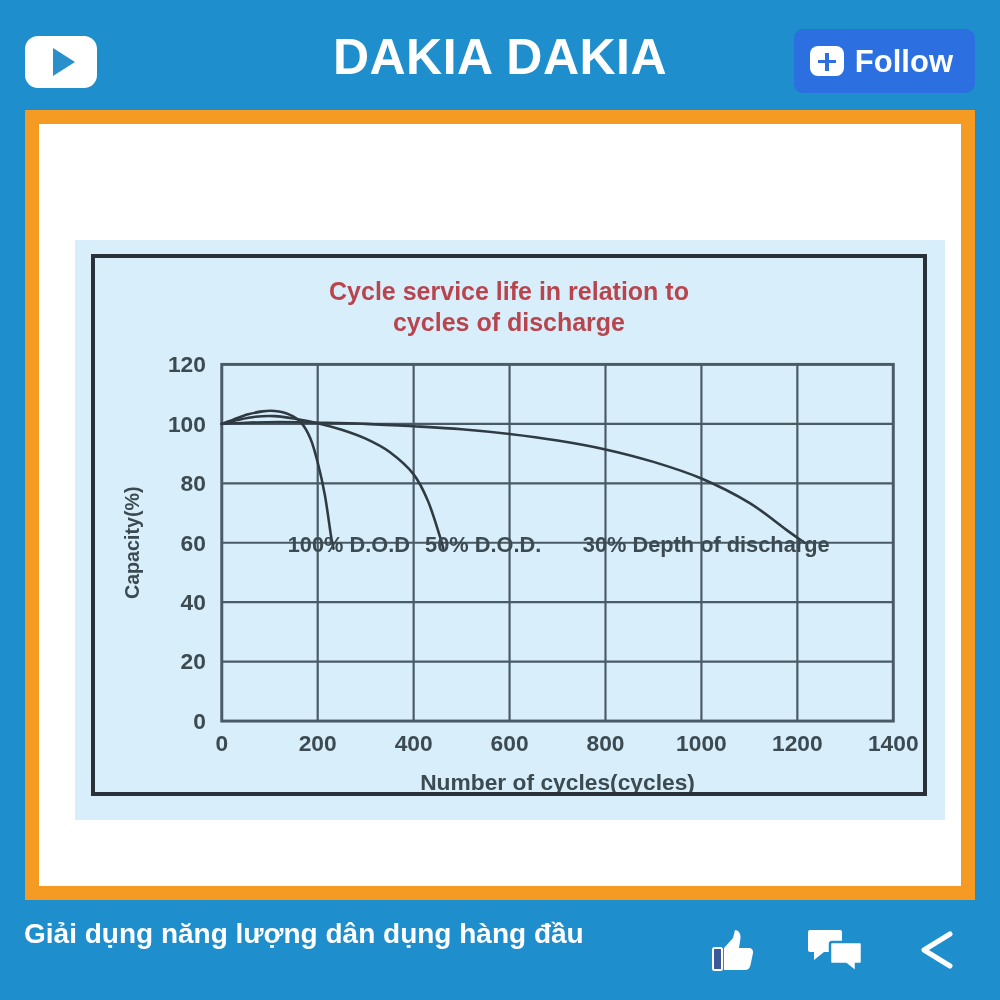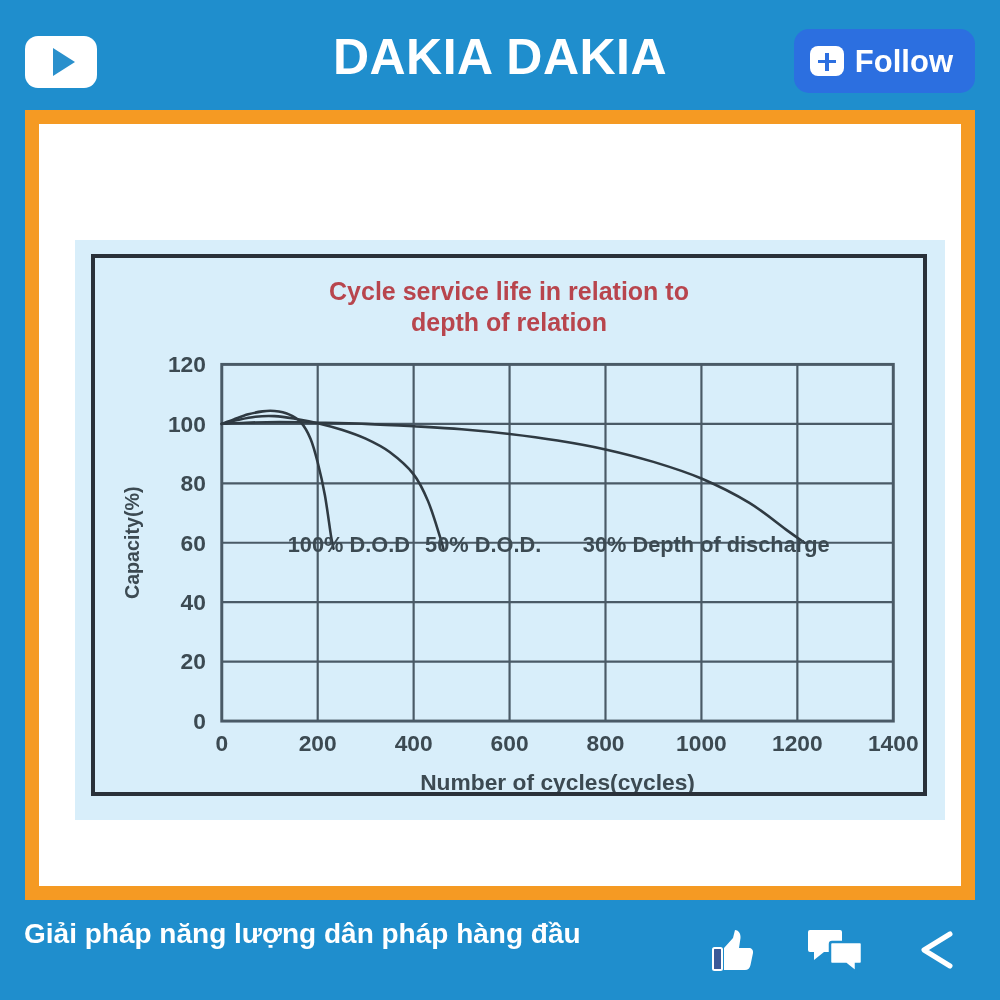--- a/index.html
+++ b/index.html
@@ -55,21 +55,21 @@
     letter-spacing: 0.5px;
     font-family: "Liberation Sans", sans-serif;
     white-space: nowrap;
   }
   .follow-btn {
     position: absolute;
     right: 25px; top: 29px;
     height: 64px;
     padding: 0 22px 0 16px;
     background: #2c6fe0;
-    border-radius: 15px;
+    border-radius: 9px;
     display: flex;
     align-items: center;
     gap: 11px;
     cursor: pointer;
   }
   .plus-box {
     width: 34px; height: 30px;
     background: #ffffff;
     border-radius: 8px;
     position: relative;
@@ -203,21 +203,21 @@
   </div>
 
   <div class="card-outer">
     <div class="card-inner">
 
       <div class="chart-panel">
         <div class="chart-frame">
 
           <div class="chart-title">
             <div>Cycle service life in relation to</div>
-            <div>depth of relation</div>
+            <div>cycles of discharge</div>
           </div>
 
           <div class="plot-wrap">
             <svg class="plot-svg" viewBox="0 0 836 542" preserveAspectRatio="none">
               <g id="chart-render">
                   <rect x="128" y="108" width="678" height="362" fill="#d8eefa"></rect>
                   <line x1="224.85714285714283" y1="108" x2="224.85714285714283" y2="470" stroke="#4a5a66" stroke-width="2.2"></line>
                   <line x1="321.71428571428567" y1="108" x2="321.71428571428567" y2="470" stroke="#4a5a66" stroke-width="2.2"></line>
                   <line x1="418.57142857142856" y1="108" x2="418.57142857142856" y2="470" stroke="#4a5a66" stroke-width="2.2"></line>
                   <line x1="515.4285714285713" y1="108" x2="515.4285714285713" y2="470" stroke="#4a5a66" stroke-width="2.2"></line>
@@ -256,21 +256,21 @@
             </svg>
           </div>
 
         </div>
       </div>
 
     </div>
   </div>
 
   <div class="footer">
-    <div class="footer-text">Giải pháp năng lượng dân pháp hàng đầu</div>
+    <div class="footer-text">Giải dụng năng lượng dân dụng hàng đầu</div>
     <div class="social-row">
       <svg class="social-icon" width="48" height="48" viewBox="0 0 48 48">
         <rect x="3" y="22" width="9" height="22" rx="1.5" fill="#3b5998" stroke="#ffffff" stroke-width="2"></rect>
         <path d="M14 22 L14 44 L35 44 C38 44 40 42 40.5 39 L43 27 C43.5 24 41.5 22 39 22 L29 22 L30.5 12 C31 7 28 4 25 4 L23 12 L14 22 Z" fill="#ffffff"></path>
       </svg>
       <svg class="social-icon" width="56" height="48" viewBox="0 0 56 48">
         <path d="M2 4 h30 a2 2 0 0 1 2 2 v18 a2 2 0 0 1 -2 2 h-16 l-10 8 v-8 h-4 a2 2 0 0 1 -2 -2 v-18 a2 2 0 0 1 2 -2 z" fill="#ffffff"></path>
         <path d="M24 16 h28 a2 2 0 0 1 2 2 v18 a2 2 0 0 1 -2 2 h-4 v8 l-10 -8 h-14 a2 2 0 0 1 -2 -2 v-18 a2 2 0 0 1 2 -2 z" fill="#ffffff" stroke="#1f8ecd" stroke-width="2.5"></path>
       </svg>
       <svg class="social-icon" width="46" height="48" viewBox="0 0 46 48">

